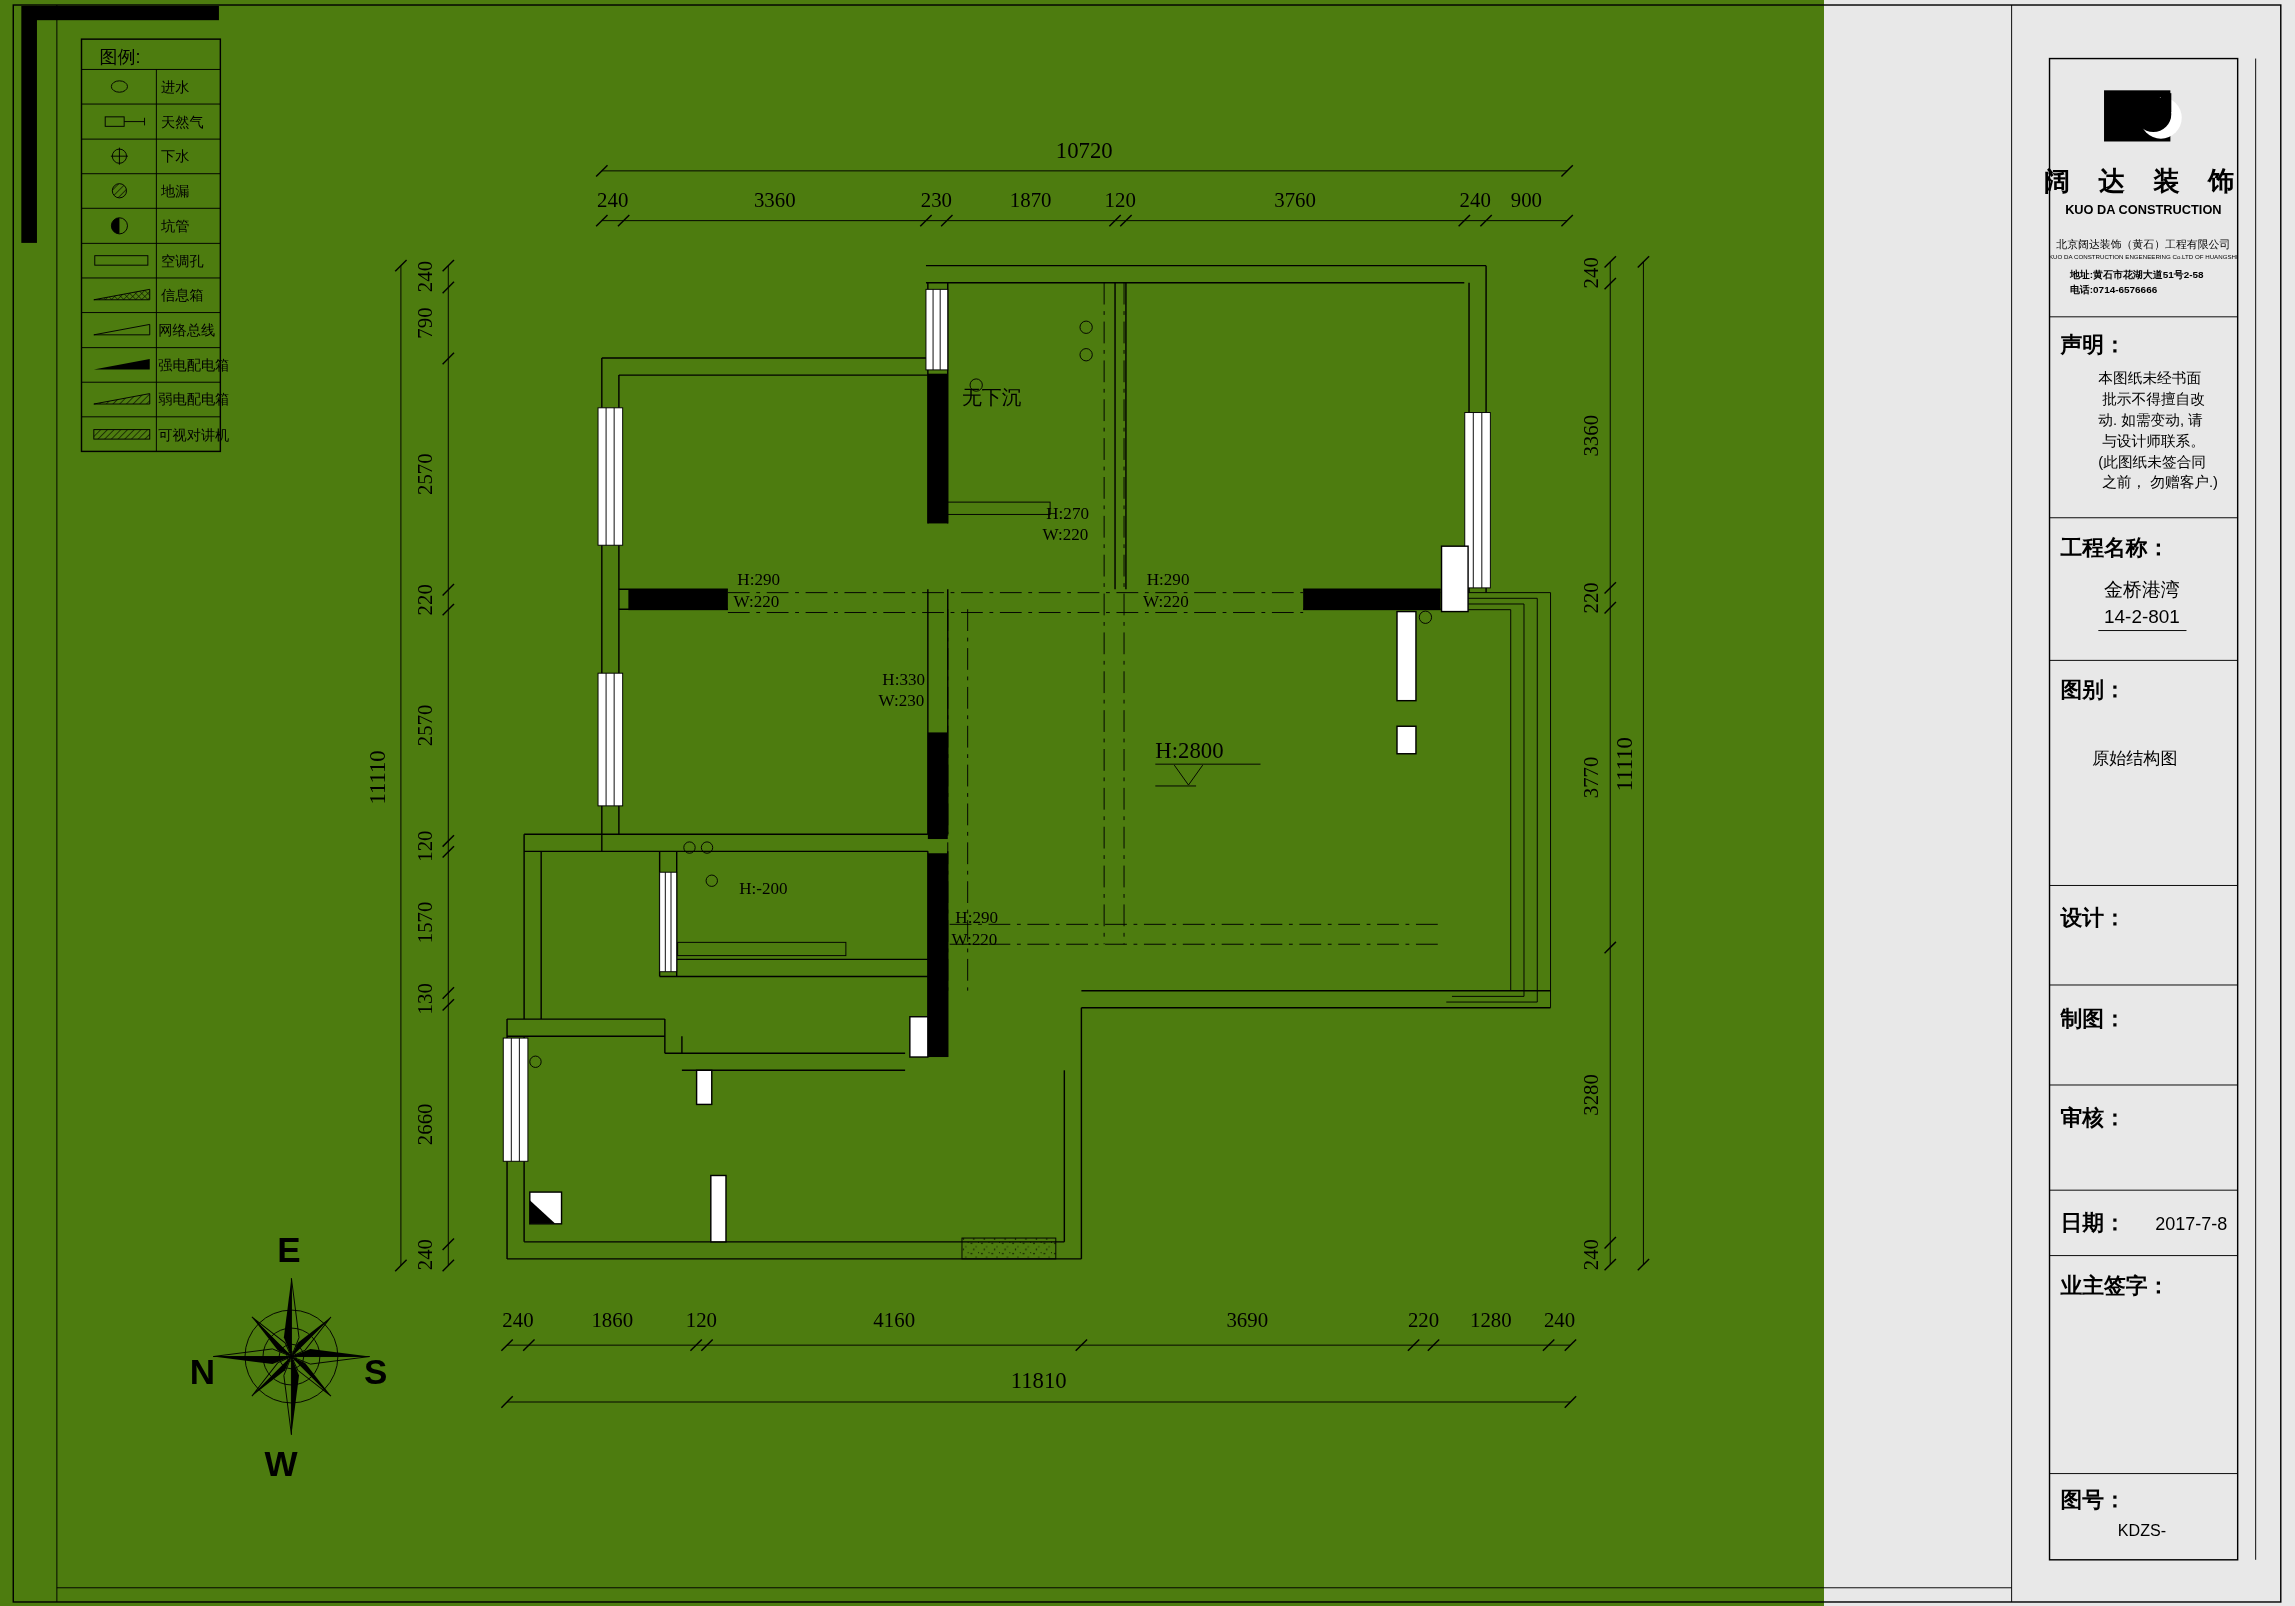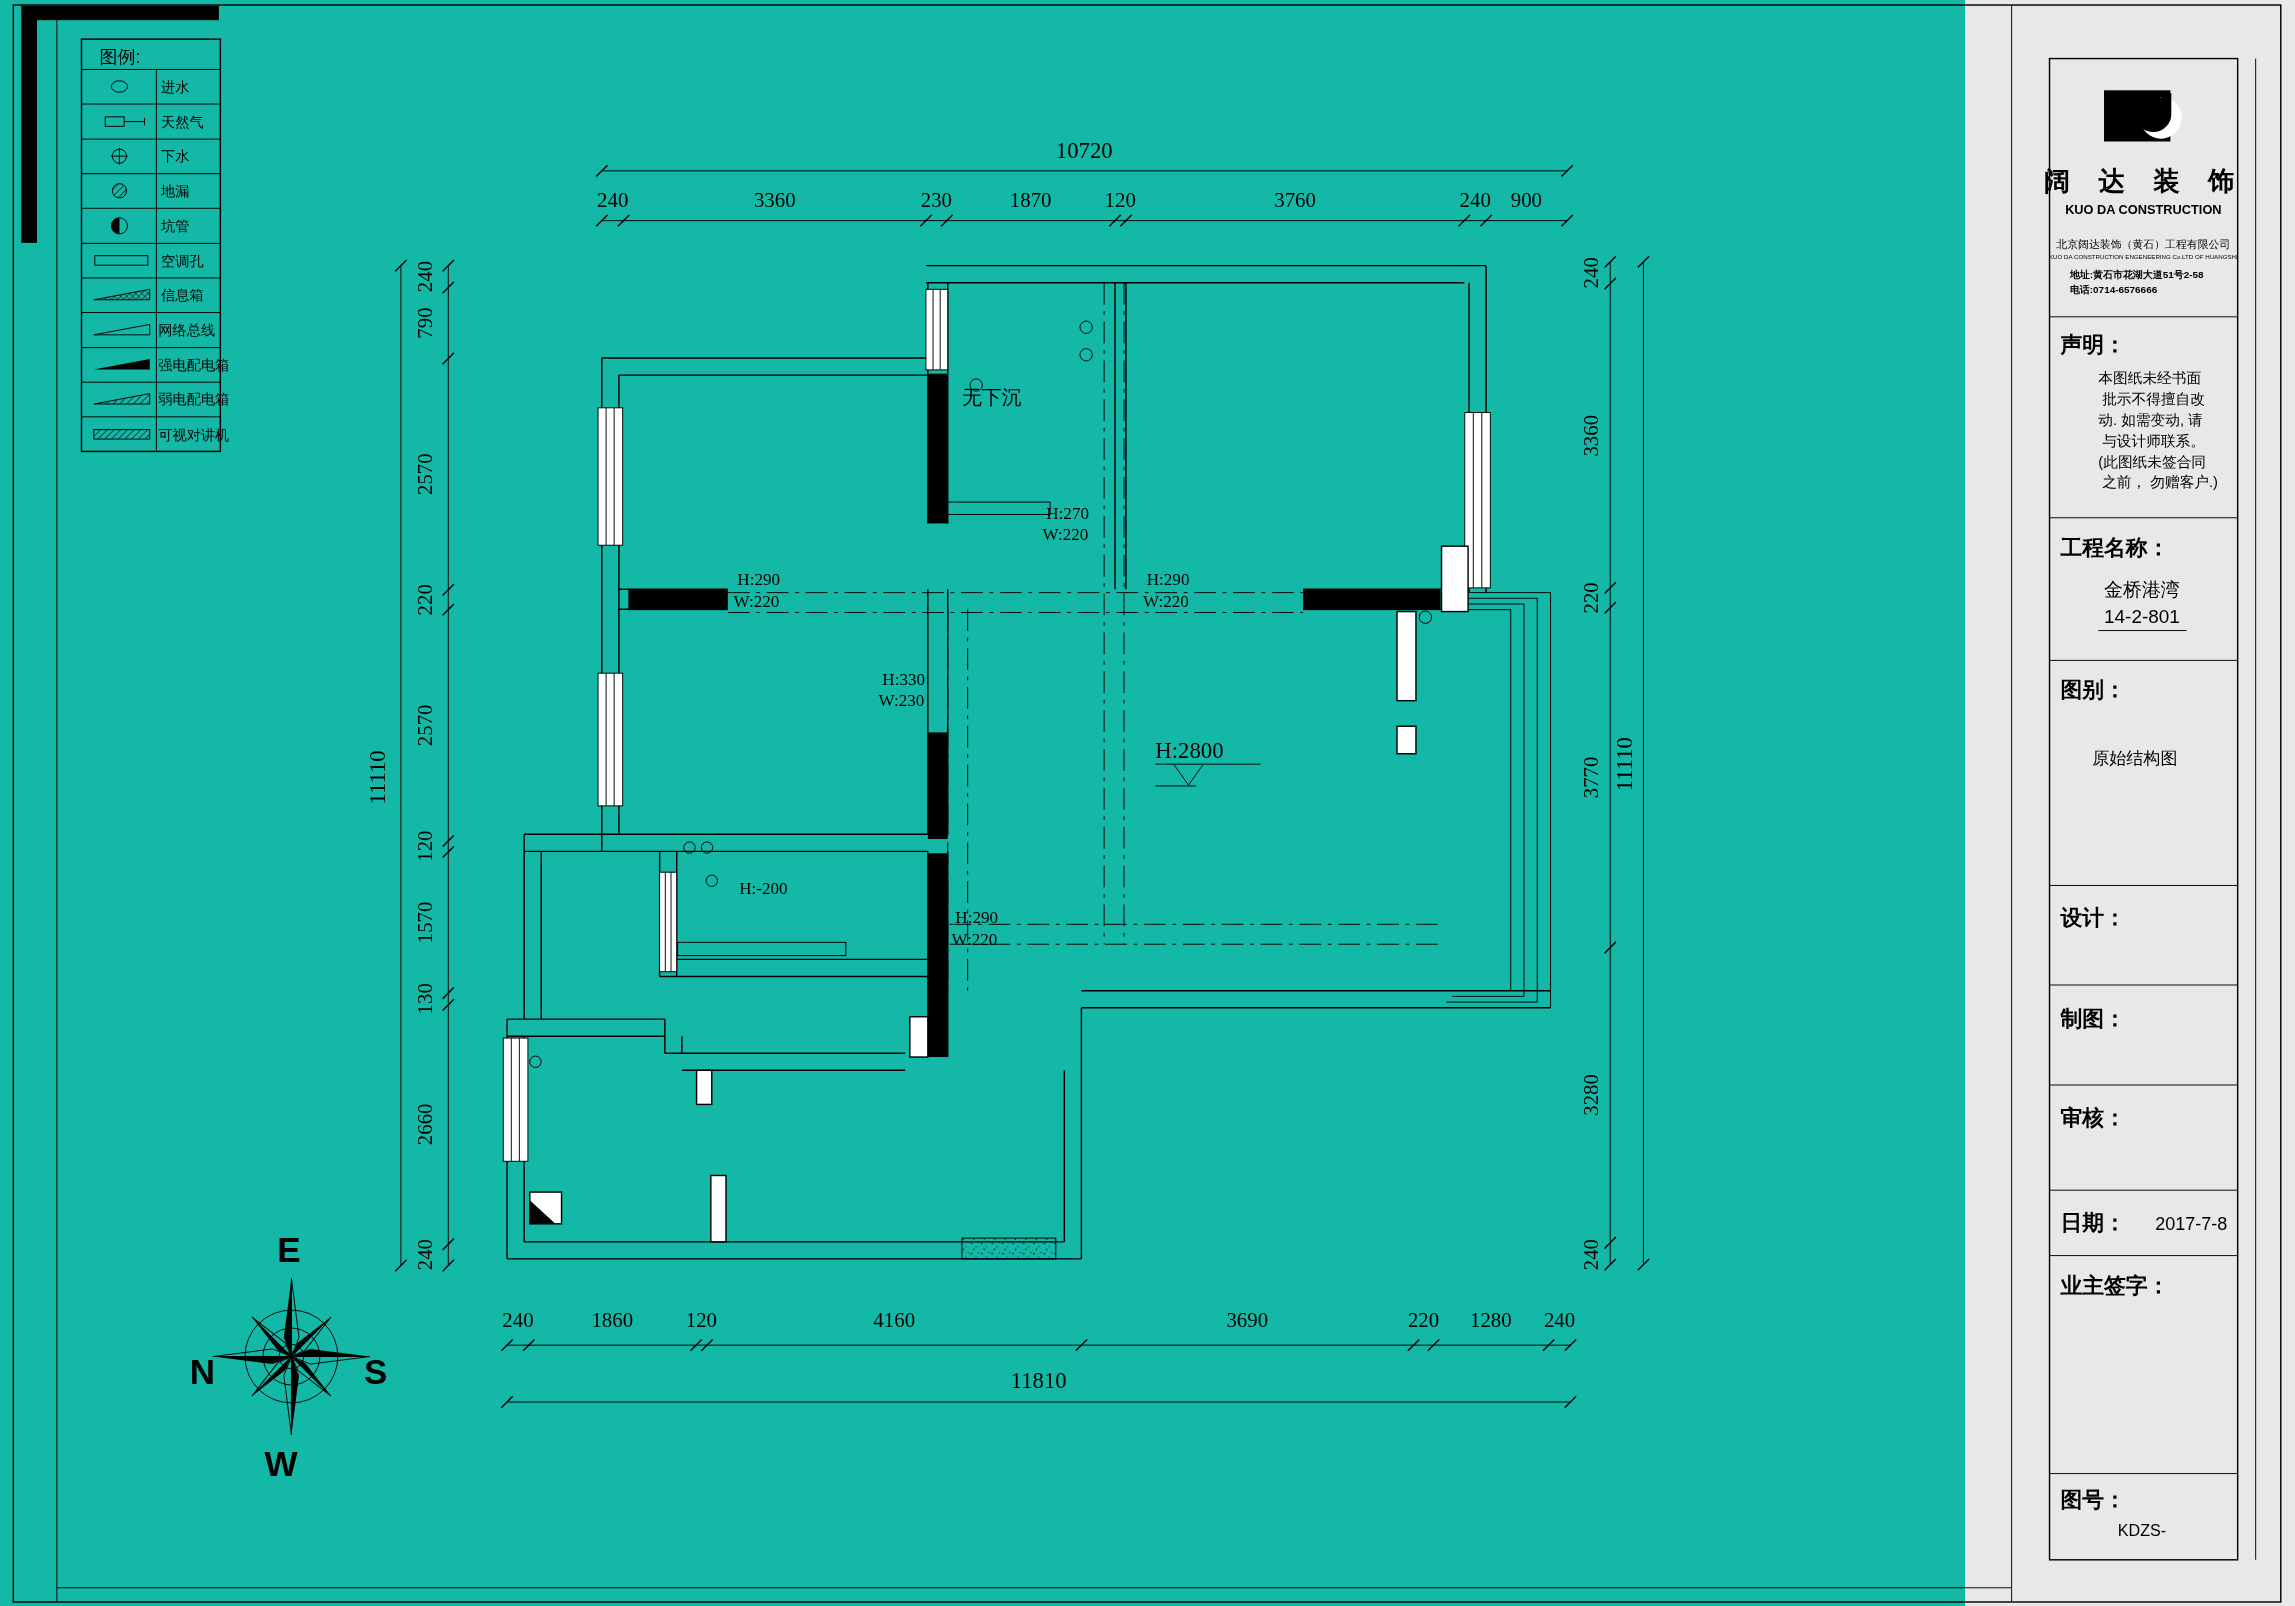--- a/index.html
+++ b/index.html
@@ -1,16 +1,16 @@
 <!DOCTYPE html>
 <html style="font-size:7.6px"><head>
 <meta charset="utf-8">
 <style>
   html,body{margin:0;padding:0;background:#e8e8e8;}
-  .sheet{position:relative;width:1965px;height:1607px;background:#14b8a6;font-family:"Liberation Sans",sans-serif;}
+  .sheet{position:relative;width:1824px;height:1607px;background:#4d7c0f;font-family:"Liberation Sans",sans-serif;}
   svg{position:absolute;left:0;top:0;}
   .w{stroke:#000;stroke-width:3;fill:none;}
   .thin{stroke:#000;stroke-width:2;fill:none;}
   .dd{stroke:#000;stroke-width:2;fill:none;stroke-dasharray:46 14 8 14;}
   .blk{fill:#000;stroke:none;}
   text{fill:#000;stroke:none;}
   .dim{font:44px "Liberation Serif","DejaVu Serif",serif;}
   .dimbig{font:48px "Liberation Serif","DejaVu Serif",serif;}
   .lbl{font:36px "Liberation Serif","DejaVu Serif",serif;}
   .note{font:42px "Liberation Sans",sans-serif;}

